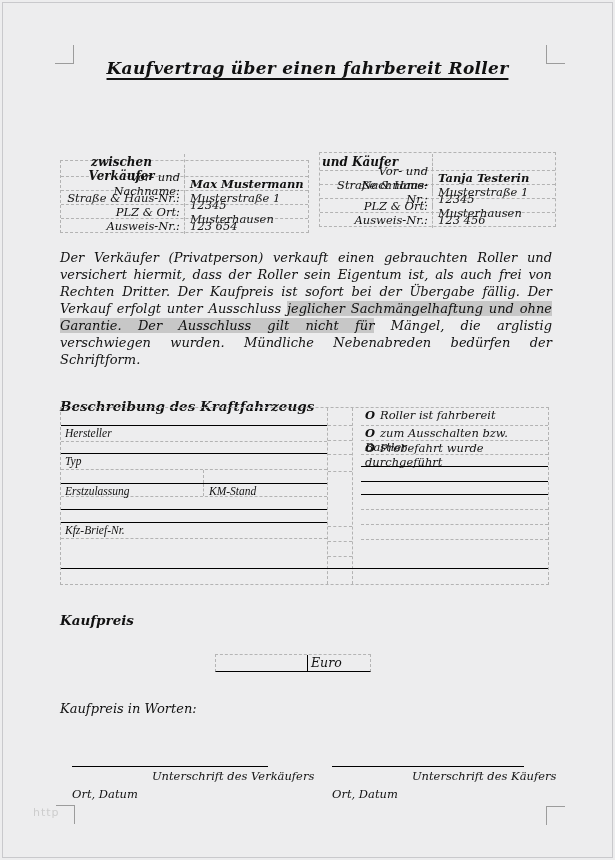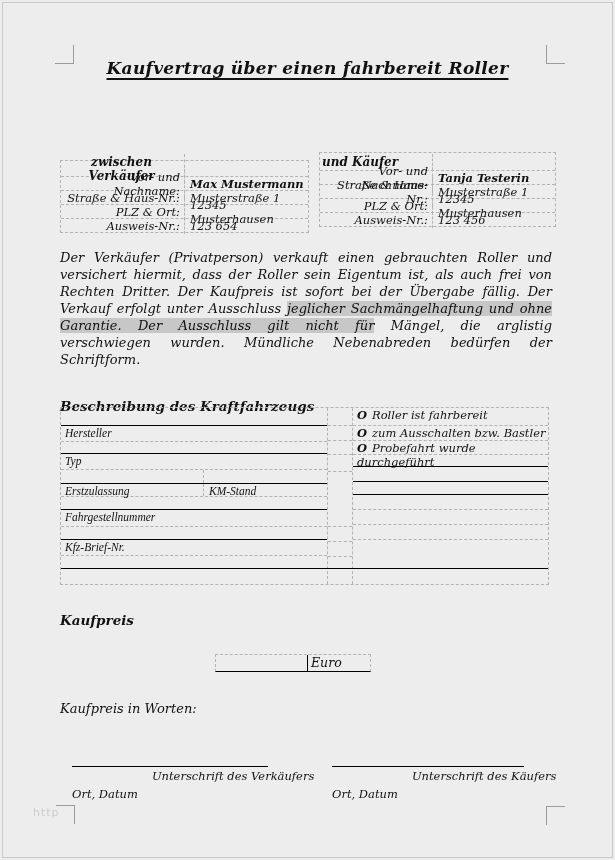--- a/index.html
+++ b/index.html
@@ -50,21 +50,21 @@
 
   .h2 { position:absolute; font-weight:bold; font-size:13.5px; }
   .vh { left:60px; top:398px; }
   .ph { left:60px; top:612px; }
 
   
   .vtable { position:absolute; left:60px; top:407px; width:489px; height:178px;
     border:1px dashed #b3b3b3; box-sizing:border-box; display:flex; font-size:11.5px; }
   .col-left  { width:267px; border-right:1px dashed #b3b3b3; box-sizing:border-box; display:flex; flex-direction:column;font-family:Liberation Serif, serif; }
   .col-mid   { width:25px;  border-right:1px dashed #b3b3b3; box-sizing:border-box; display:flex; flex-direction:column; }
-  .col-right { flex:1; display:flex; flex-direction:column; }
+  .col-right { flex:1; display:flex; flex-direction:column;margin-left:8px; }
   .vrow { box-sizing:border-box; line-height:14px; padding-left:4px; }
   .vrow.fill { flex:1; }
   .bd { border-bottom:1px dashed #b3b3b3; }
   .bs { border-bottom:1px solid #000; }
   .split { display:flex; padding-left:0; }
   .split .c1 { width:143px; border-right:1px dashed #b3b3b3; box-sizing:border-box; padding-left:4px; }
   .split .c2 { flex:1; padding-left:5px; }
   .h12{height:12px}.h13{height:13px}.h14{height:14px}.h15{height:15px}.h16{height:16px}.h17{height:17px}.h18{height:18px}
   .opt .marker { font-weight:bold; margin-right:5px; }
   .fullline { position:absolute; left:0; right:0; bottom:15px; border-top:1px solid #000; }
@@ -158,21 +158,20 @@
     <div class="vrow h16 bd">Typ</div>
     <div class="vrow h14 bs split">
       <div class="c1"></div>
       <div class="c2"></div>
     </div>
     <div class="vrow h13 bd split">
       <div class="c1">Erstzulassung</div>
       <div class="c2">KM-Stand</div>
     </div>
     <div class="vrow h13 bs"></div>
-    <div class="vrow h17 bd">Fahrgestellnummer</div>
     <div class="vrow h13 bs"></div>
     <div class="vrow h16 bd">Kfz-Brief-Nr.</div>
     <div class="vrow h13"></div>
   </div>
   <div class="col-mid">
     <div class="vrow h18 bd"></div>
     <div class="vrow h15 bd"></div>
     <div class="vrow h14 bd"></div>
     <div class="vrow h17 bd"></div>
     <div class="vrow h12"></div>

